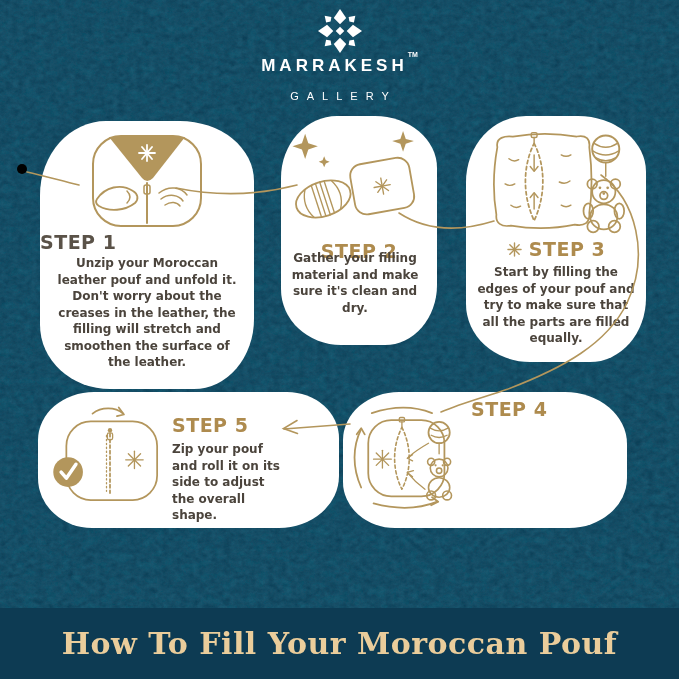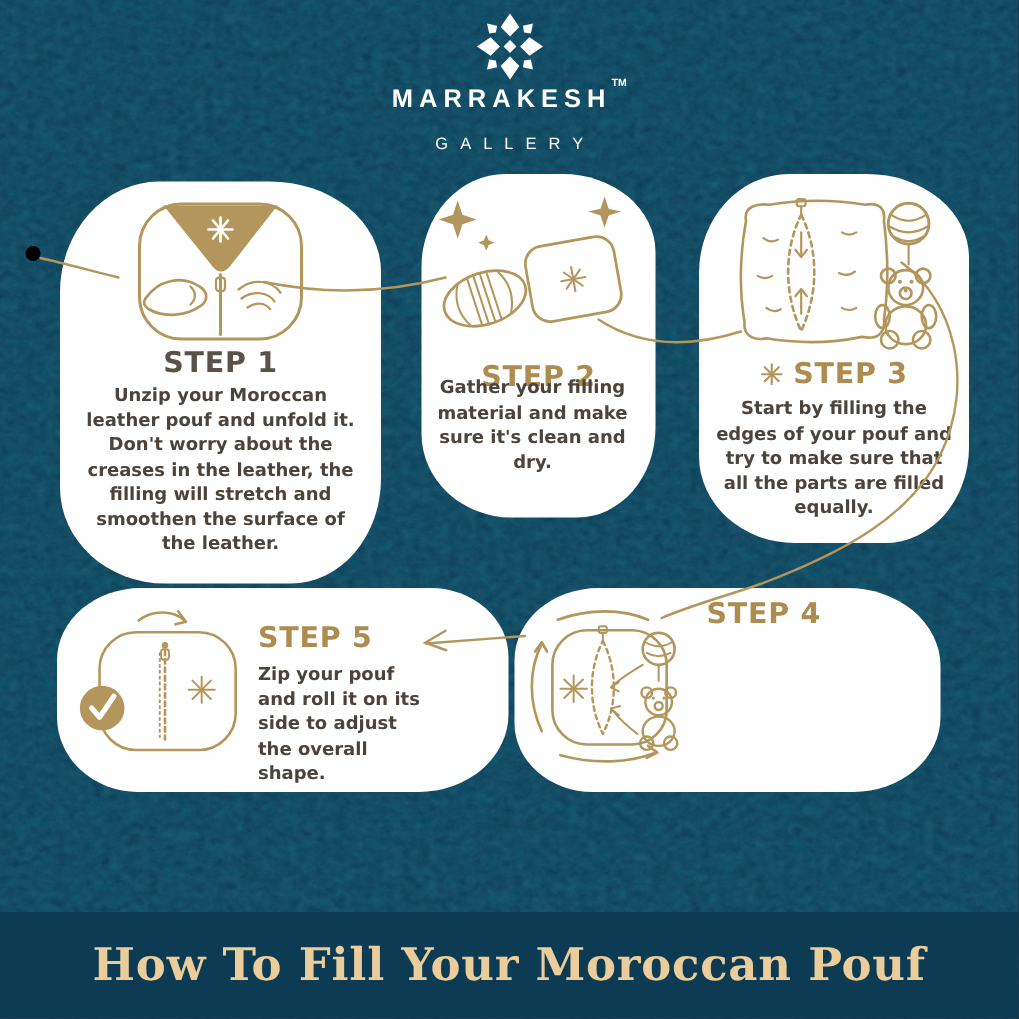--- a/index.html
+++ b/index.html
@@ -26,21 +26,21 @@
 
   .icon{position:absolute;}
   .step-title{margin:0;font-weight:800;font-size:19px;letter-spacing:.5px;color:var(--title-gold,#AE8B4E);
               font-family:"DejaVu Sans",sans-serif;}
   .dark{color:var(--step1-title,#5A5248);}
   .step-text{margin:0;font-weight:700;font-size:12px;line-height:1.38;color:var(--text-dark,#4B443C);}
   .center{text-align:center;}
   .col{position:absolute;display:flex;flex-direction:column;}
   .trow{display:flex;align-items:center;gap:7px;justify-content:center;}
 
-  .c1-title{position:absolute;left:0;right:0;top:110px;text-align:center;}
+  .c1-title{position:absolute;left:0;right:0;top:110px;}
   .c1-text{position:absolute;left:11px;top:134px;width:192px;}
   .c2-title{position:absolute;left:0;right:0;top:124px;text-align:center;}
   .c2-text{position:absolute;left:7px;top:134px;width:134px;}
   .c3-title{position:absolute;left:0;right:0;top:122px;}
   .c3-text{position:absolute;left:8px;top:148px;width:164px;}
   .c4-col{left:128px;top:6px;width:152px;}
   .c4-col .step-title{margin-bottom:4px;}
   .c5-col{left:134px;top:22px;width:116px;}
   .c5-col .step-title{margin-bottom:5px;}
 

